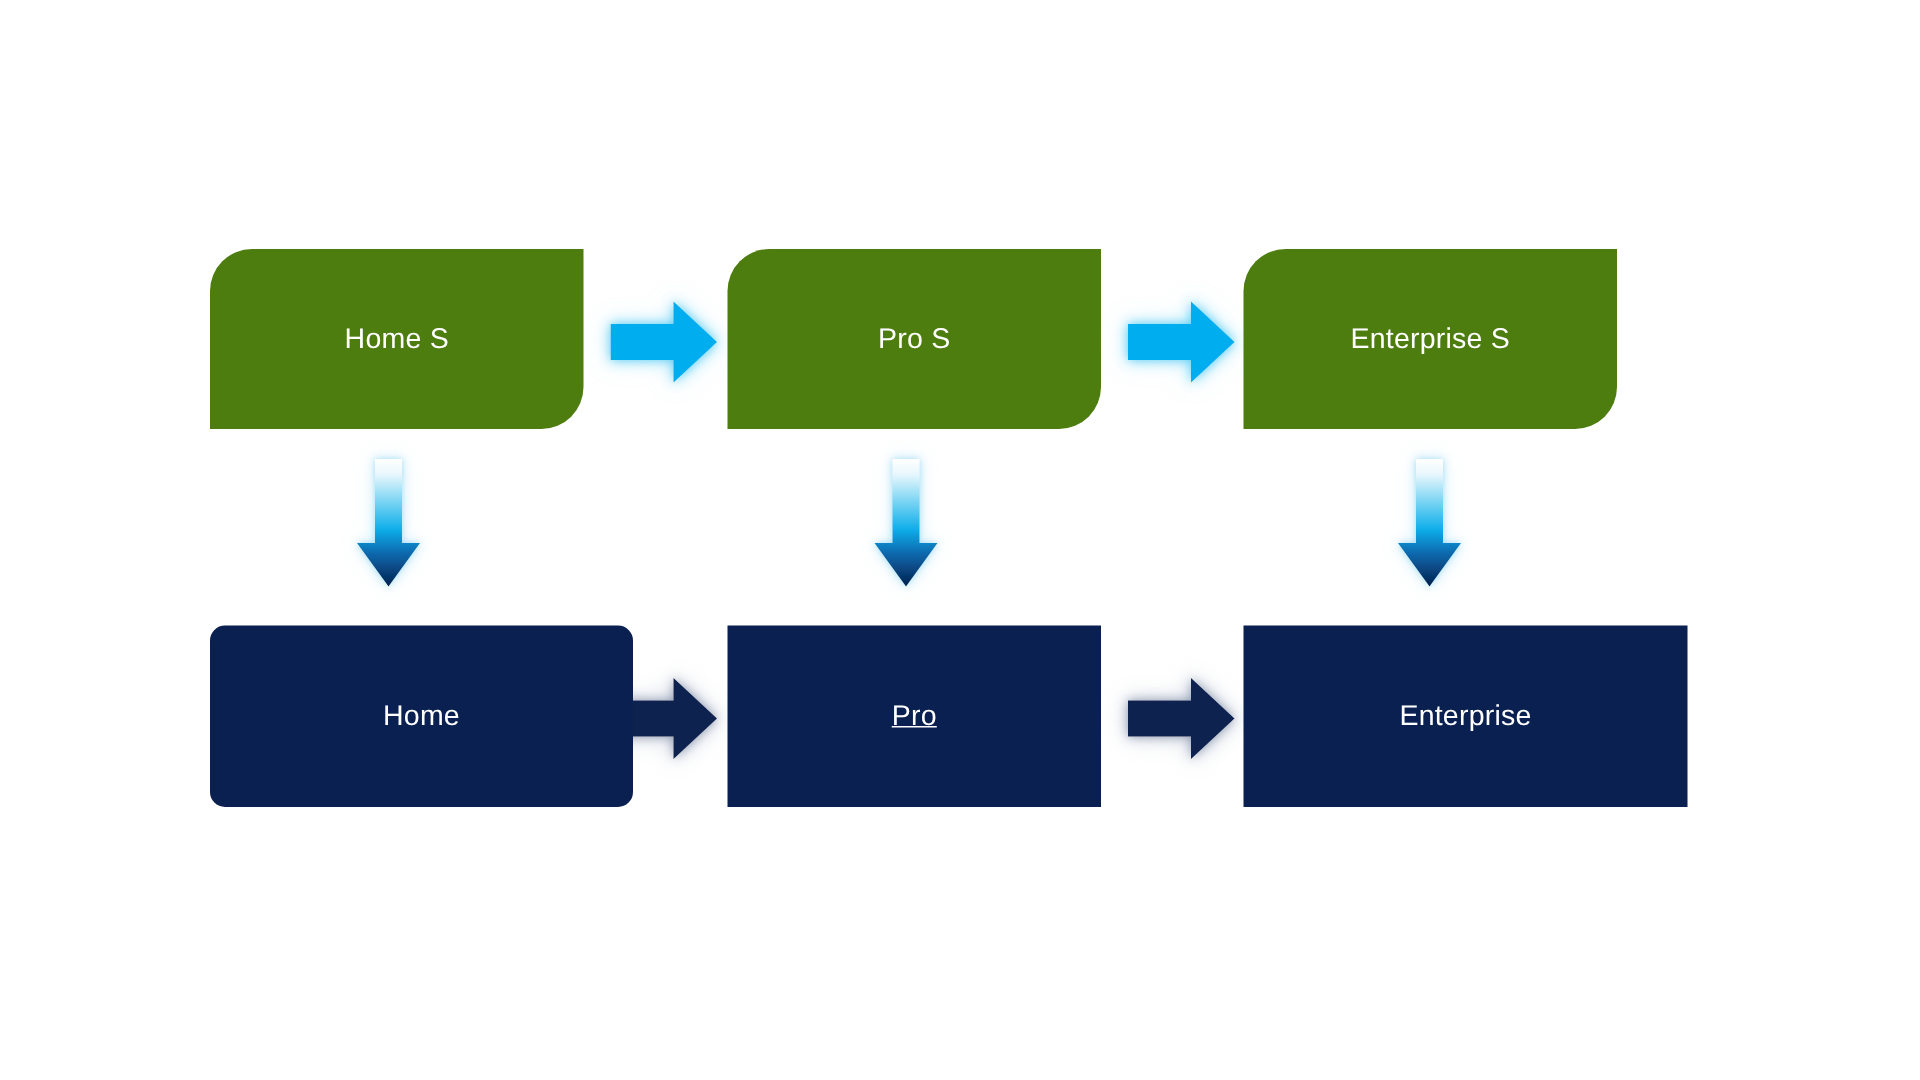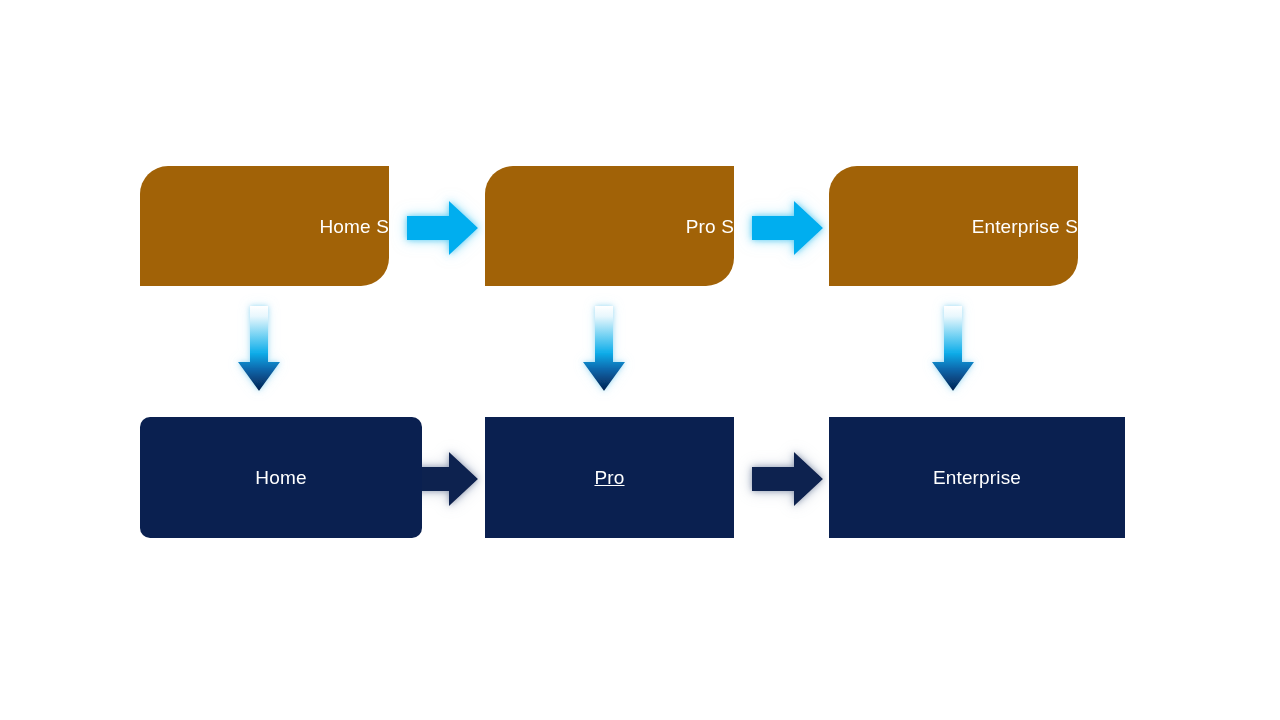--- a/index.html
+++ b/index.html
@@ -33,23 +33,22 @@
     color: #ffffff;
     font-size: 19px;
     font-weight: 400;
     letter-spacing: 0.15px;
     line-height: 1;
     user-select: none;
   }
 
   
   .node-box.service {
-    background: #a16207;
+    background: #4d7c0f;
     border-radius: 28px 0 28px 0;
-    justify-content: flex-end;
   }
 
   
   .node-box.product {
     background: #0A2050;
     border-radius: 0;
   }
 
   .node-label {
     display: block;

